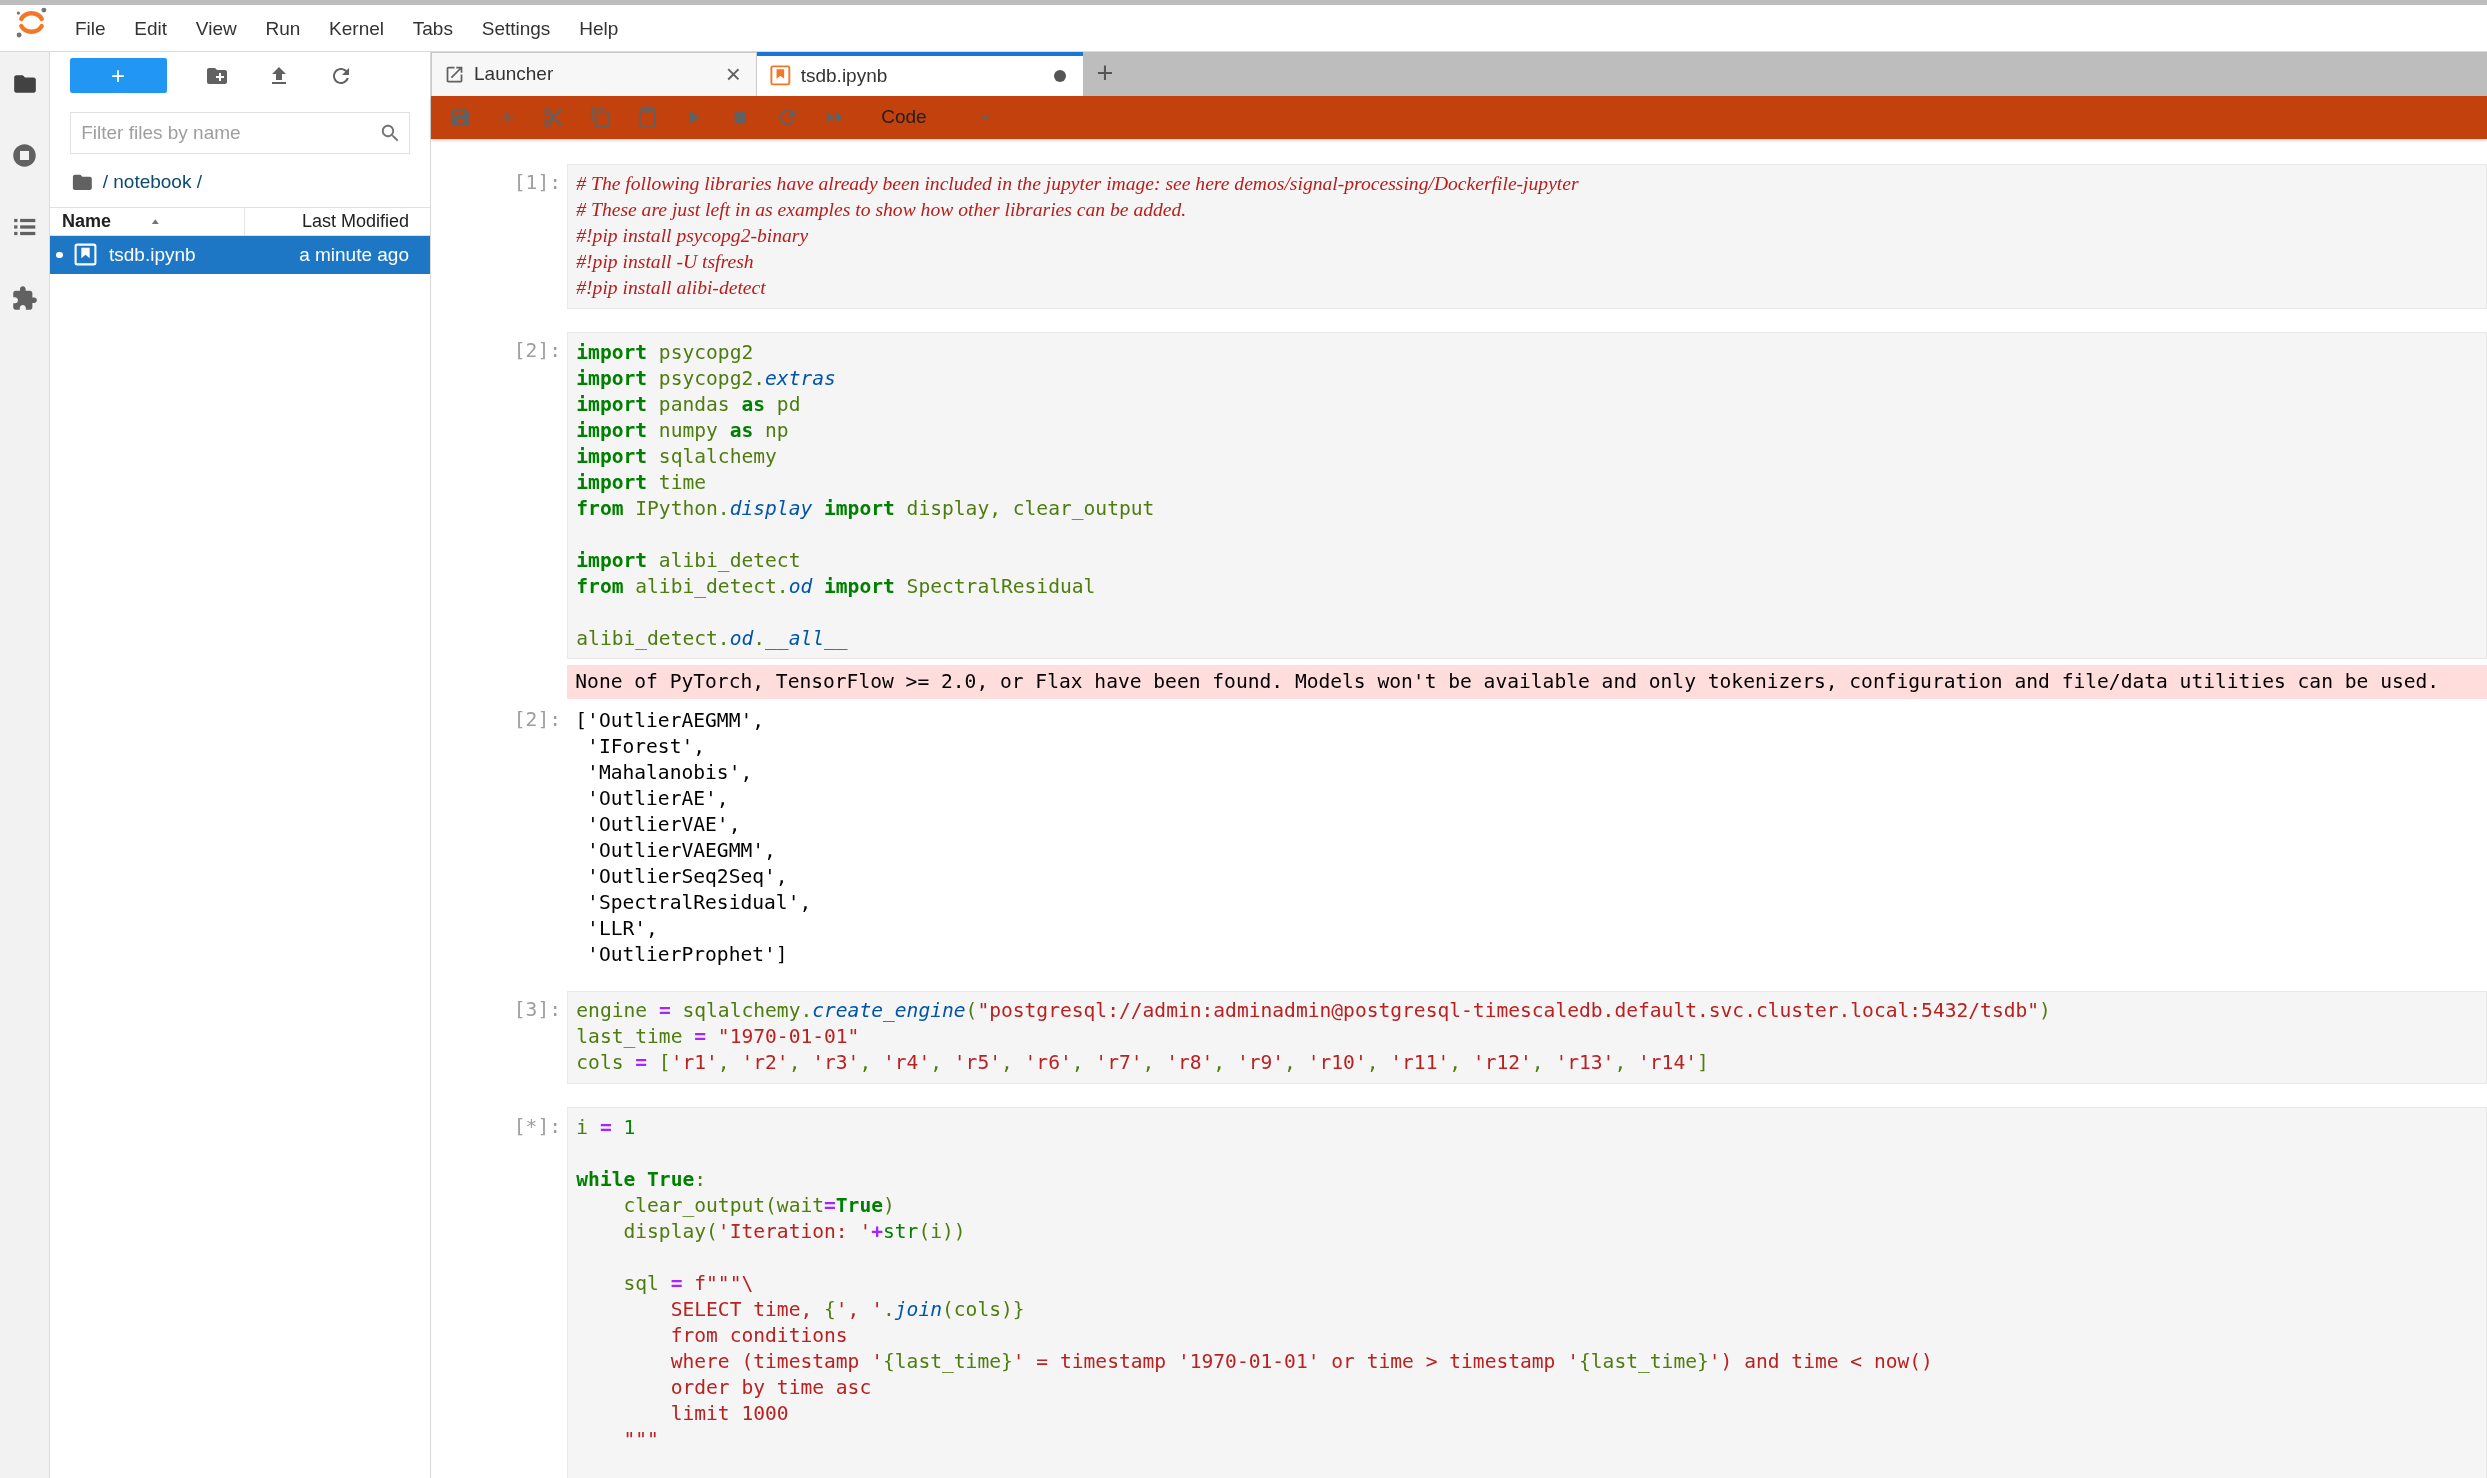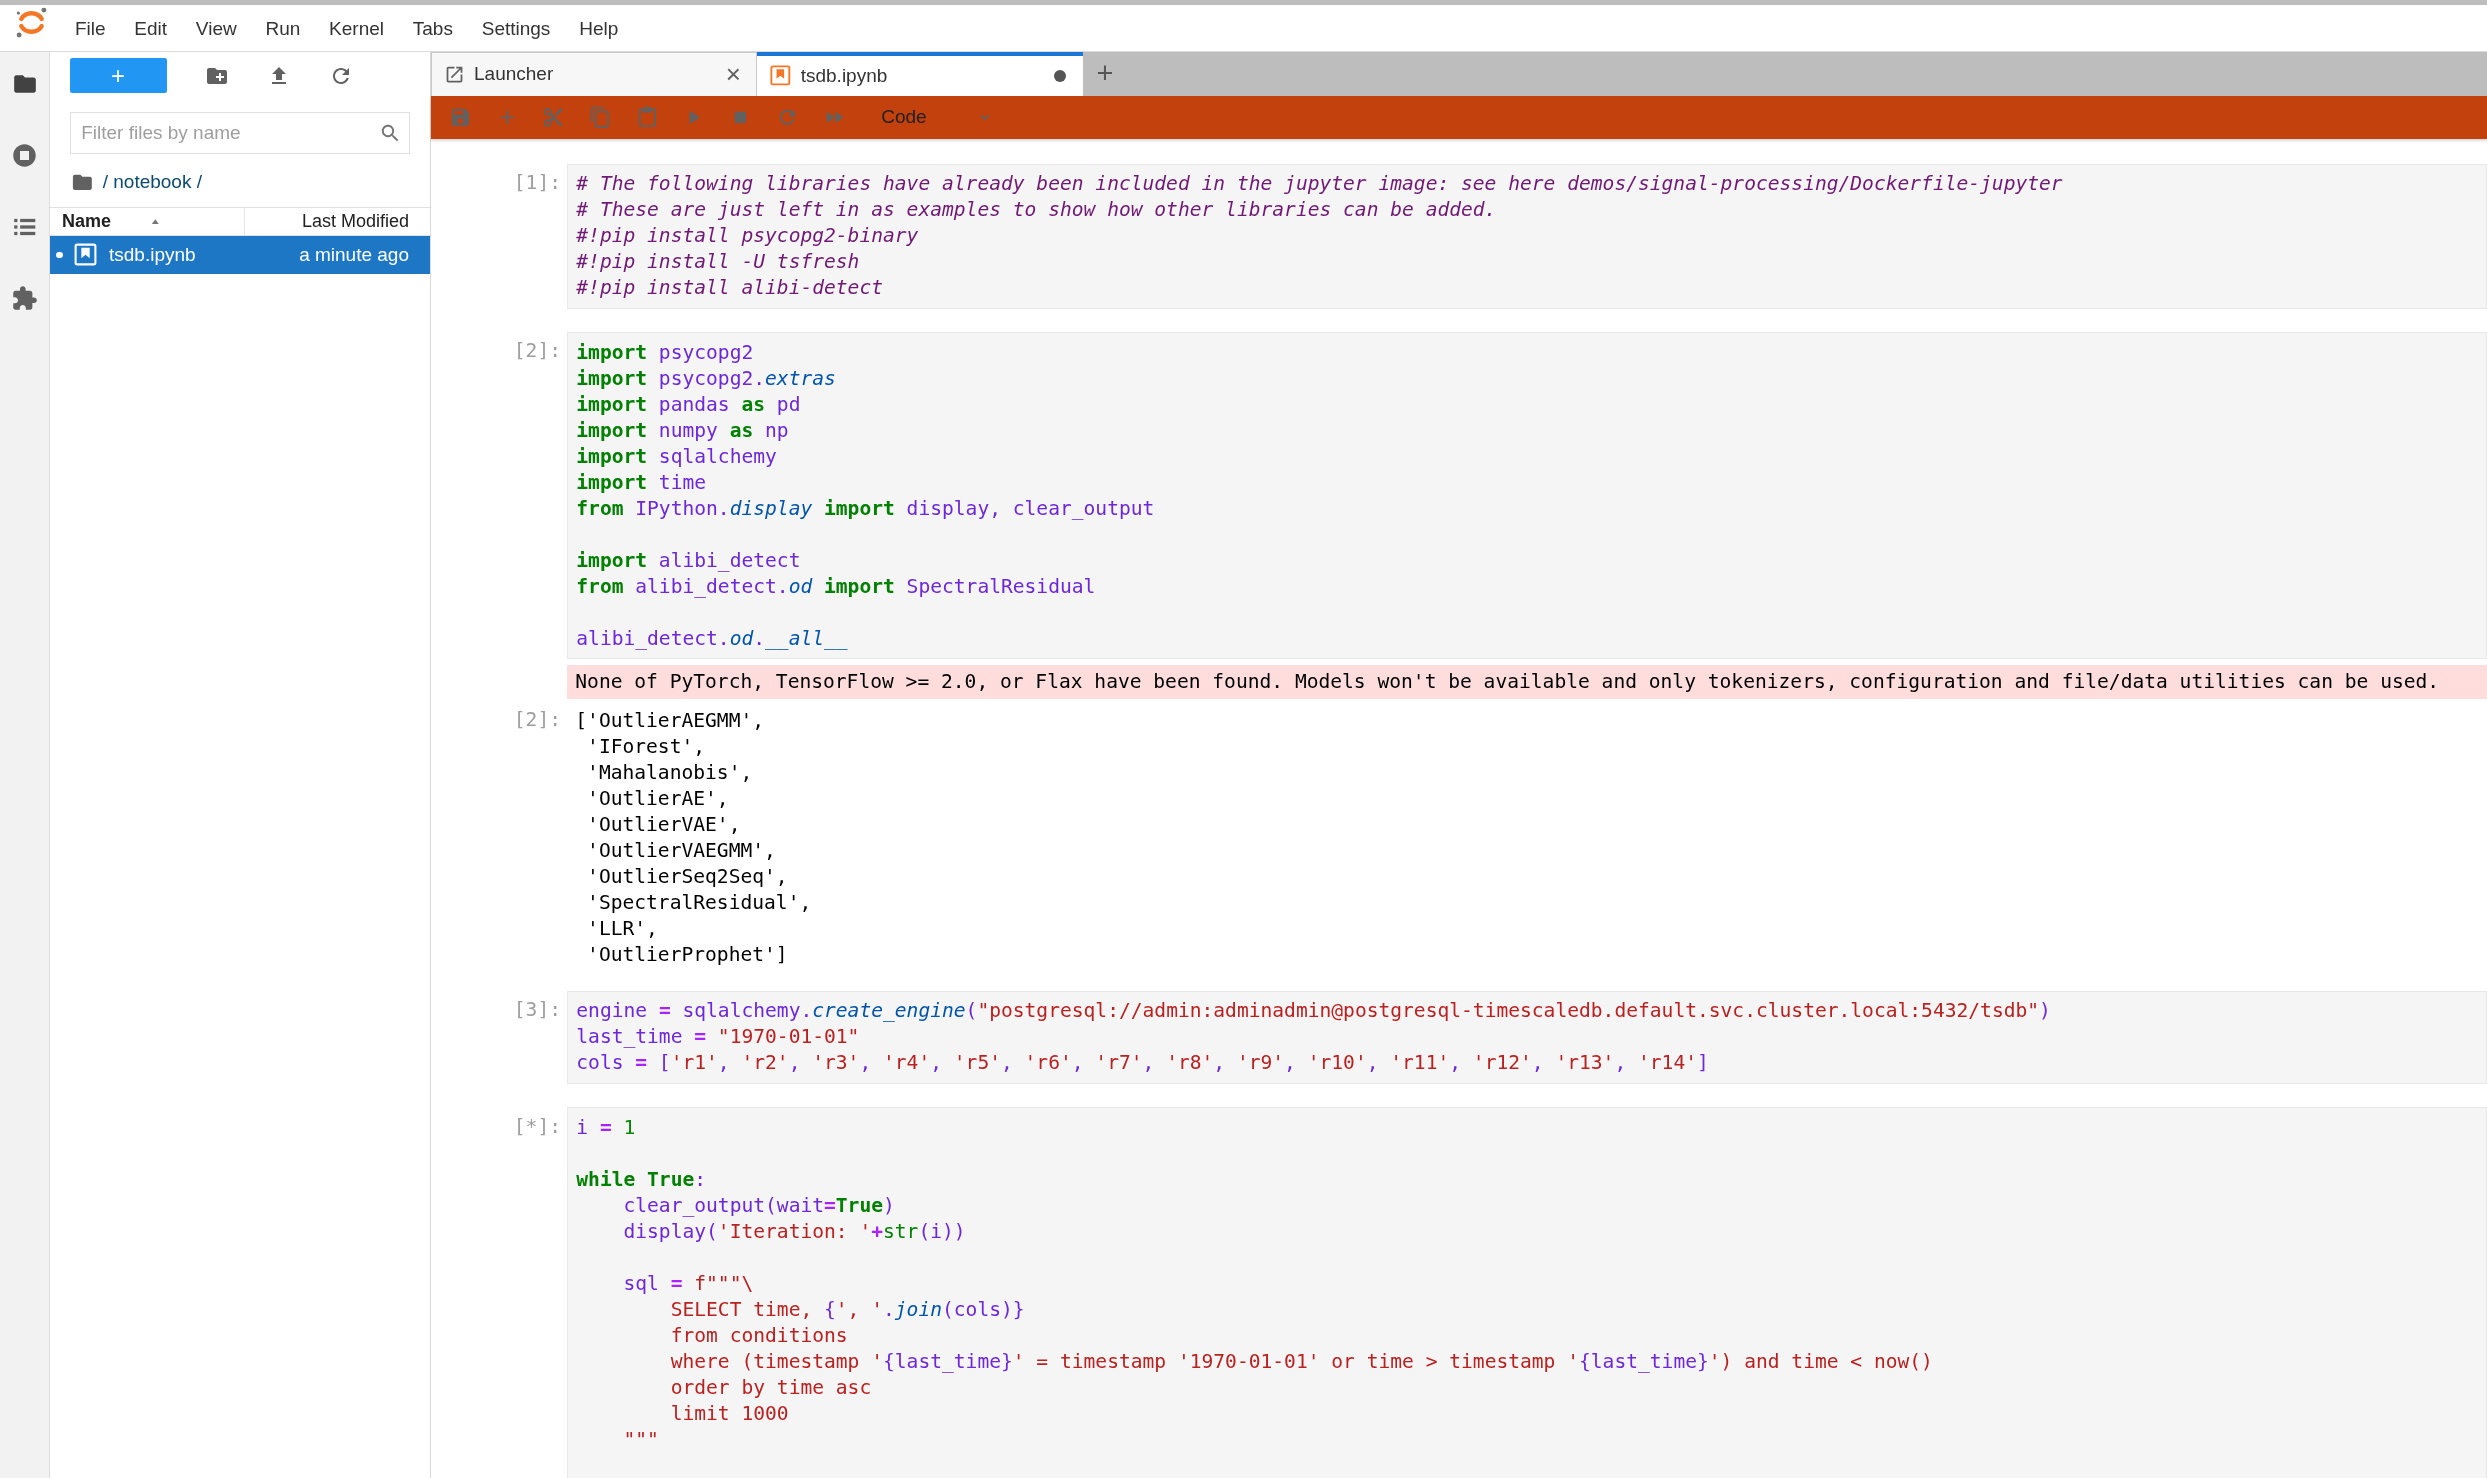--- a/index.html
+++ b/index.html
@@ -73,28 +73,28 @@
             font-family:"DejaVu Sans Mono", monospace; font-size:19.6px; color:#9e9e9e; }
   .output-row .prompt { padding-top:0; }
   .cell-input { flex:1; background:#f5f5f5; border:0.8px solid #e8e8e8; padding:6.8px 0 6.8px 8.3px; }
   .code-line { height:26px; line-height:26px; white-space:pre;
                font-family:"DejaVu Sans Mono", monospace; font-size:19.6px; color:#000; }
   .stderr-row { margin-top:6px; }
   .stderr { flex:1; background:#ffdddd; padding:3.8px 0 3.8px 8.3px; }
   .result-row { margin-top:9px; }
   .result { flex:1; padding-left:8.3px; }
 
-  .tk-c { color:#701a75; font-style:italic; }
+  .tk-c { color:#b91c1c; font-style:italic;font-family:Liberation Serif, serif; }
   .tk-k { color:#008000; font-weight:bold; }
   .tk-o { color:#AA22FF; font-weight:bold; }
   .tk-s { color:#BA2121; }
   .tk-p { color:#0055AA;font-style:italic; }
   .tk-b { color:#008000; }
   .tk-n { color:#008800; }
-  .tk-t { color:#6d28d9; }
+  .tk-t { color:#4d7c0f; }
 </style>
 </head>
 <body>
 
 <div class="topstrip"></div>
 
 <div class="menubar">
   <svg class="logo" viewBox="0 0 48 48">
     <path d="M10 19 A16 15 0 0 1 38 19" fill="none" stroke="#f37726" stroke-width="6" stroke-linecap="round"></path>
     <path d="M10 29 A16 15 0 0 0 38 29" fill="none" stroke="#f37726" stroke-width="6" stroke-linecap="round"></path>

